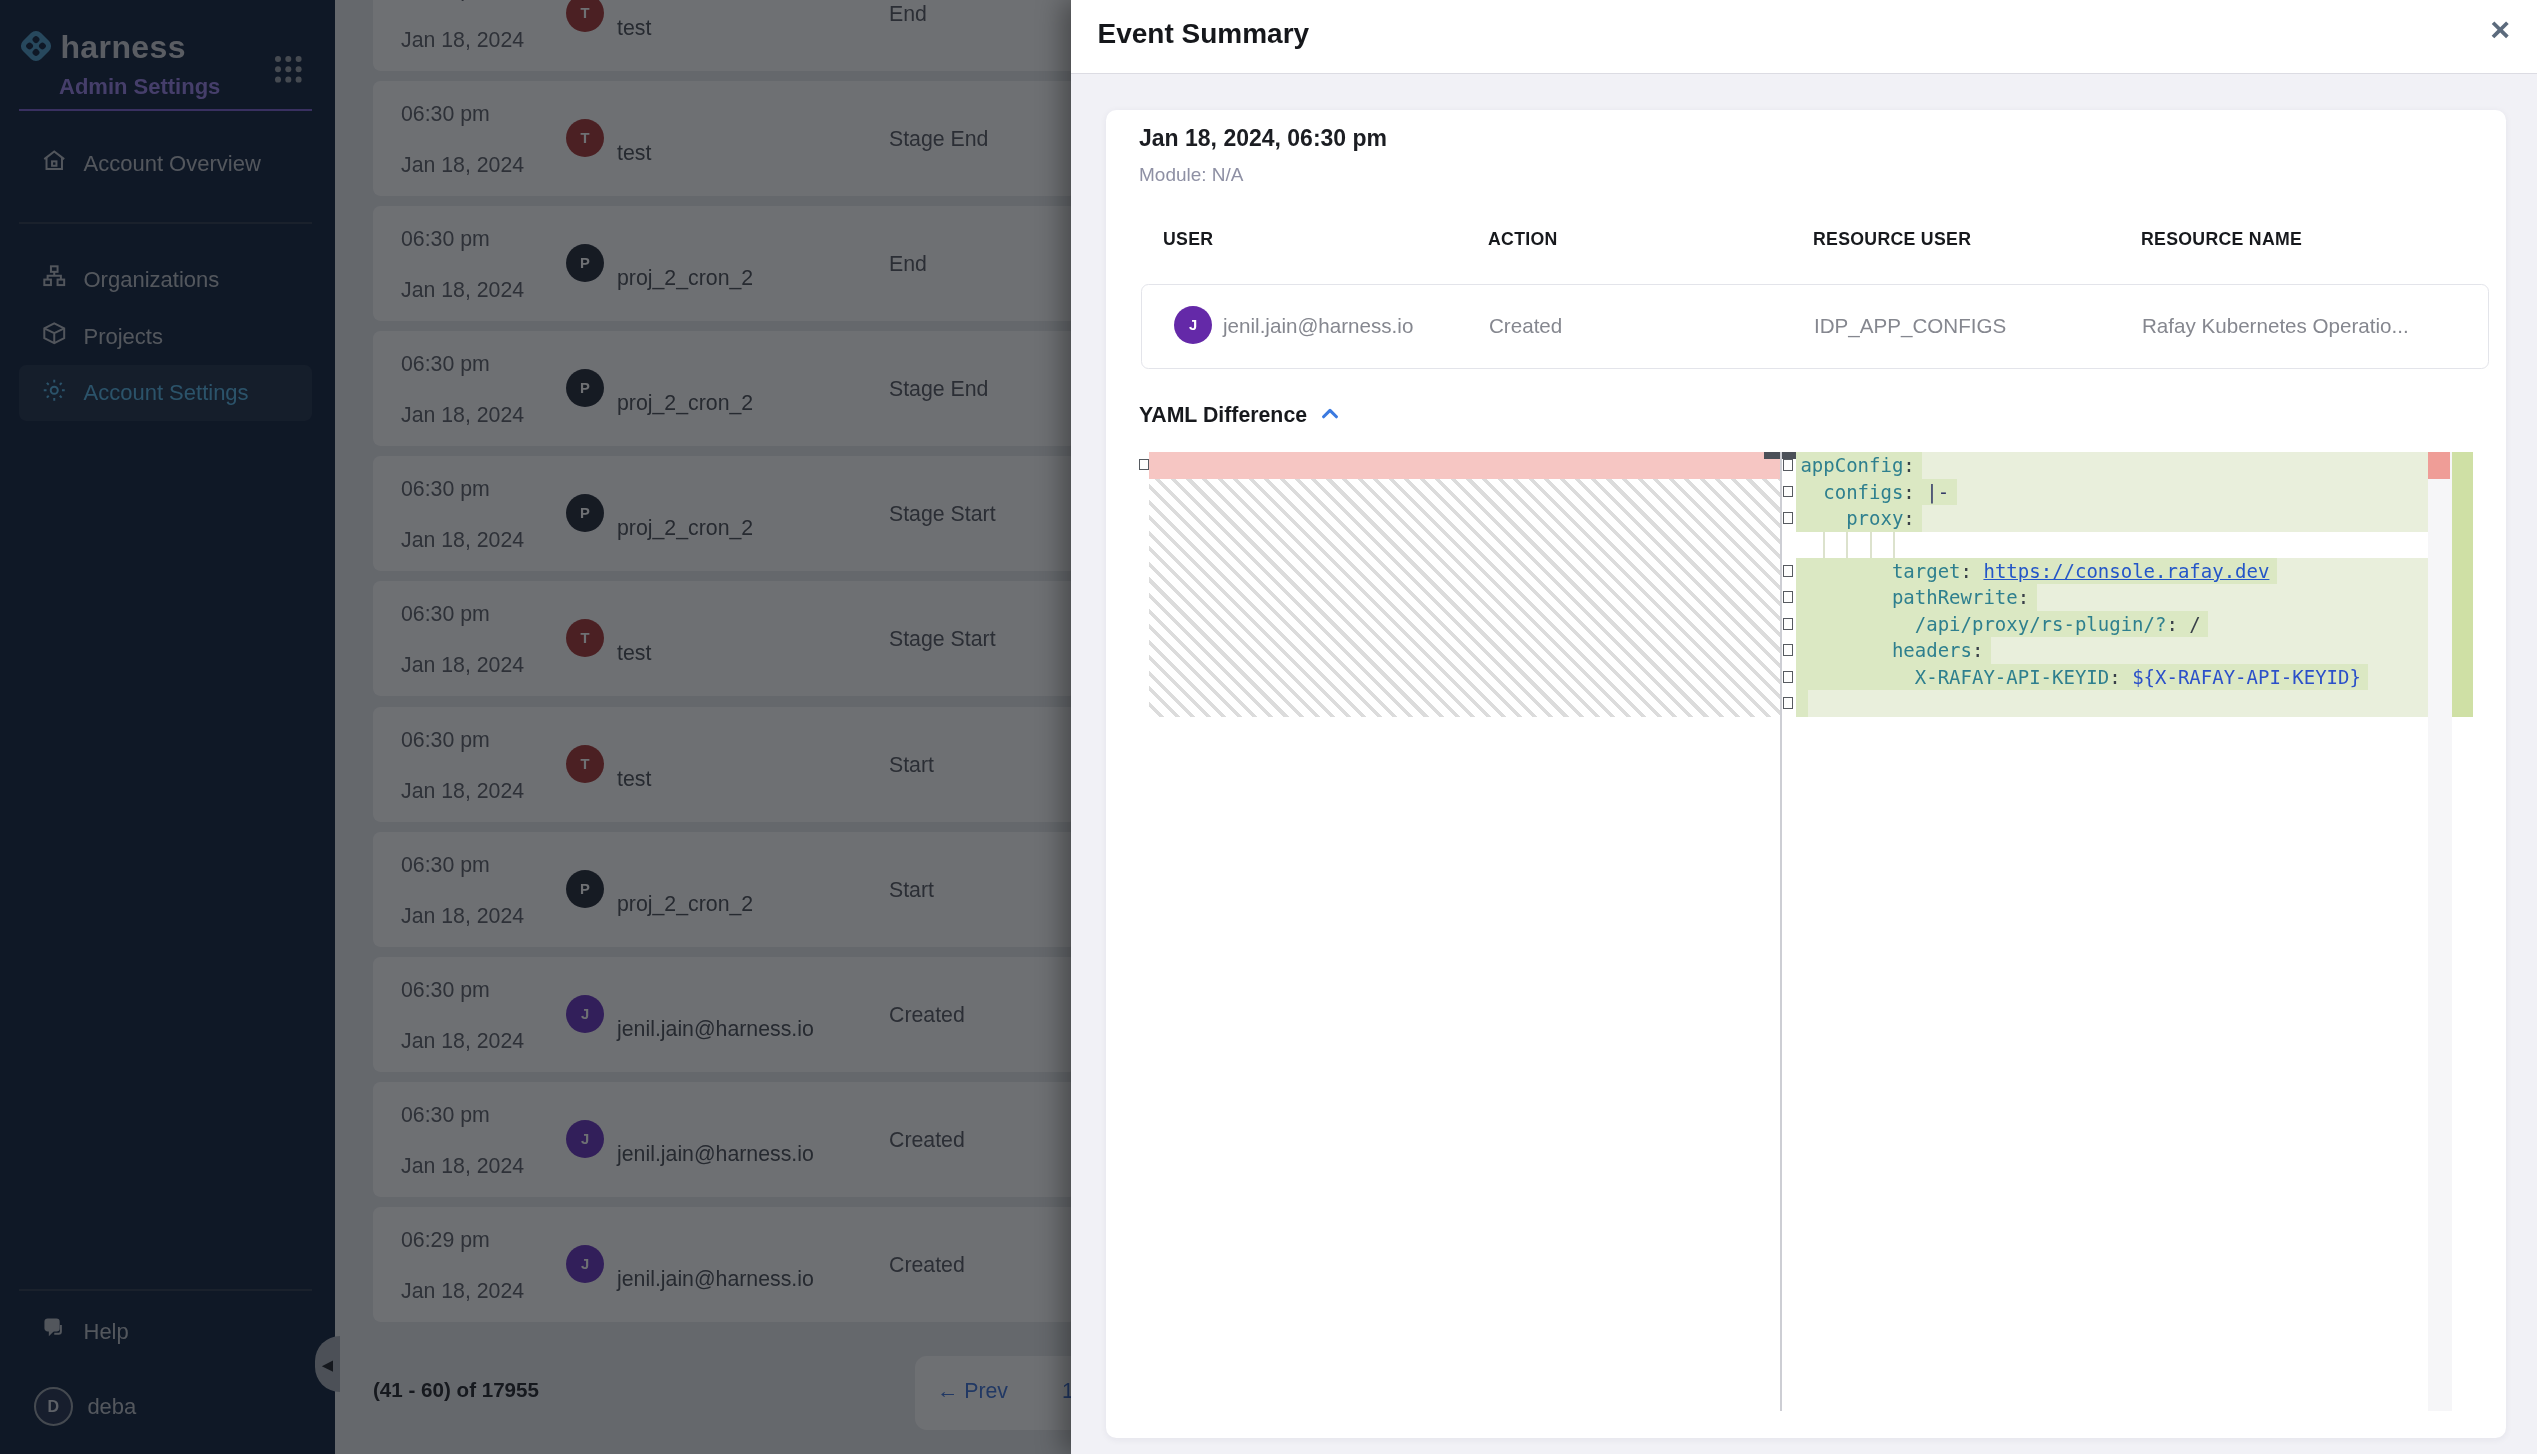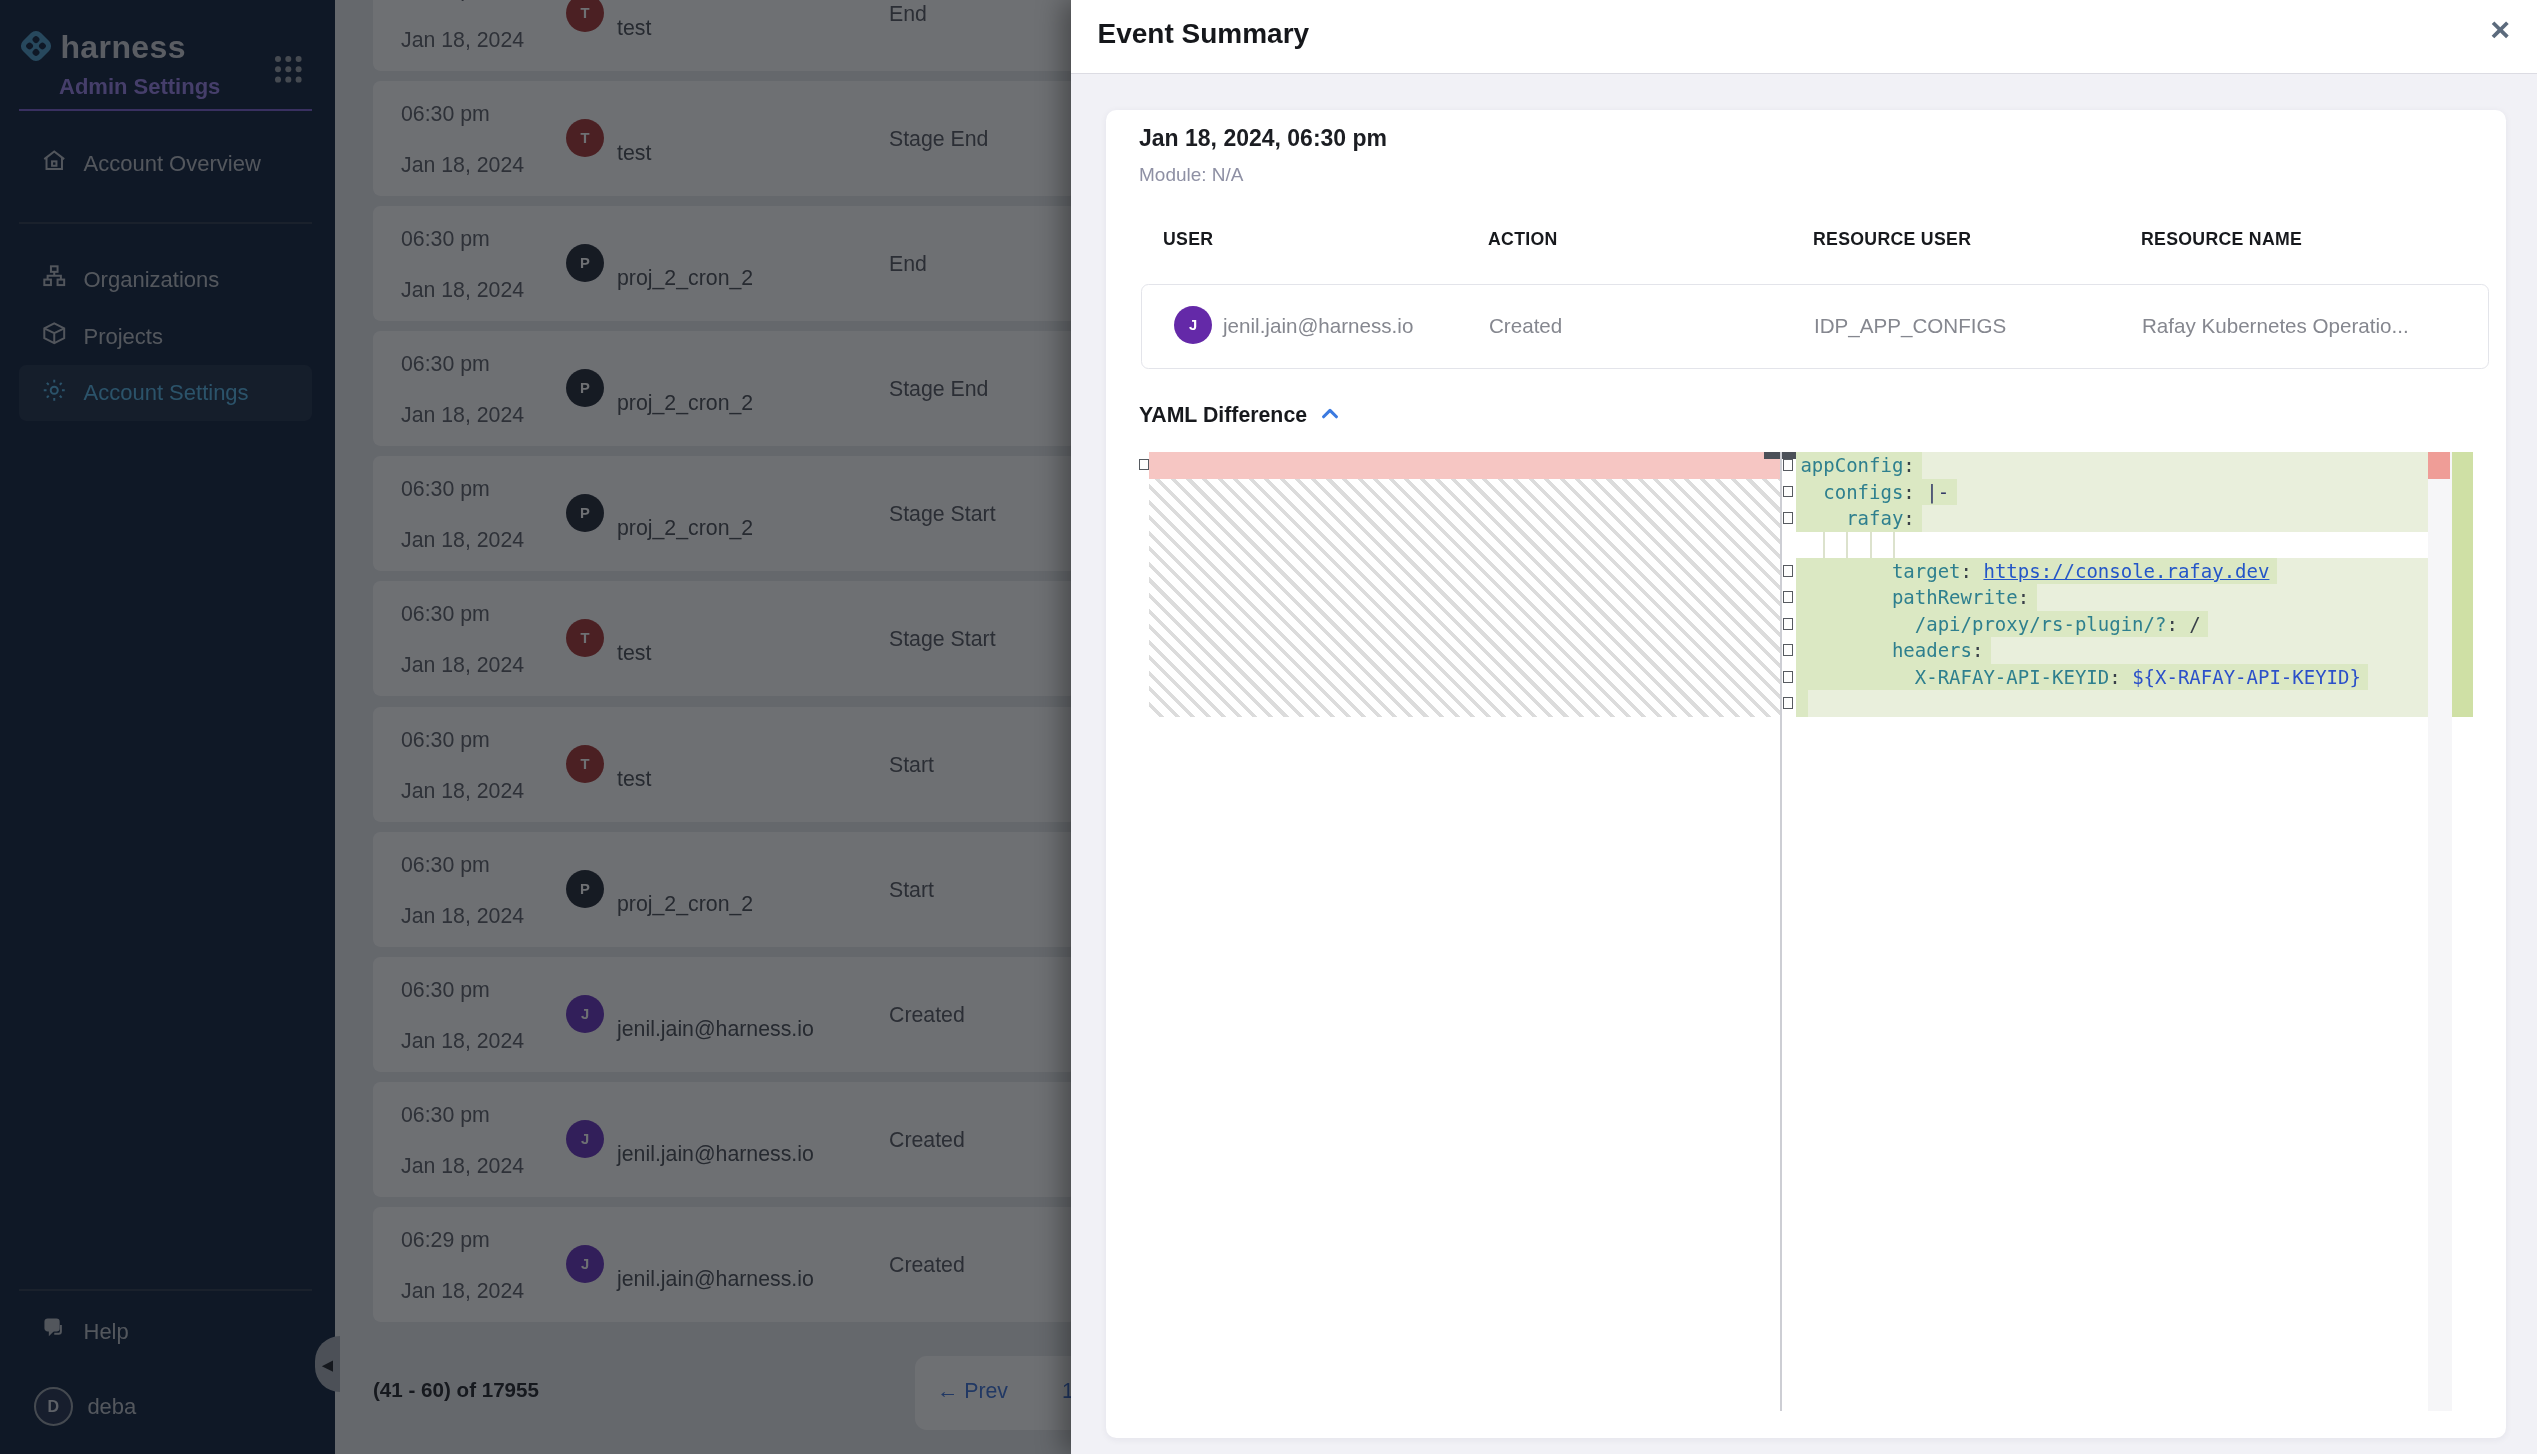--- a/index.html
+++ b/index.html
@@ -301,21 +301,21 @@
         <div class="sash"></div>
         <div class="vdiv"></div>
 
         <div class="guide" style="left:684px"></div>
         <div class="guide" style="left:707px"></div>
         <div class="guide" style="left:731px"></div>
         <div class="guide" style="left:754px"></div>
 
         <div class="code-line" style="top:0"><span class="chunk"><span class="ind"></span><span class="k">appConfig</span><span class="sep">:</span><span class="v"></span></span></div>
         <div class="code-line" style="top:26.5px"><span class="chunk"><span class="ind">  </span><span class="k">configs</span><span class="sep">: </span><span class="v bar">|-</span></span></div>
-        <div class="code-line" style="top:53px"><span class="chunk"><span class="ind">    </span><span class="k">rafay</span><span class="sep">:</span><span class="v"></span></span></div>
+        <div class="code-line" style="top:53px"><span class="chunk"><span class="ind">    </span><span class="k">proxy</span><span class="sep">:</span><span class="v"></span></span></div>
         <div class="code-line" style="top:106px"><span class="chunk"><span class="ind">        </span><span class="k">target</span><span class="sep">: </span><span class="v lnk">https://console.rafay.dev</span></span></div>
         <div class="code-line" style="top:132px"><span class="chunk"><span class="ind">        </span><span class="k">pathRewrite</span><span class="sep">:</span><span class="v"></span></span></div>
         <div class="code-line" style="top:159px"><span class="chunk"><span class="ind">          </span><span class="k">/api/proxy/rs-plugin/?</span><span class="sep">: </span><span class="v">/</span></span></div>
         <div class="code-line" style="top:185px"><span class="chunk"><span class="ind">        </span><span class="k">headers</span><span class="sep">:</span><span class="v"></span></span></div>
         <div class="code-line" style="top:212px"><span class="chunk"><span class="ind">          </span><span class="k">X-RAFAY-API-KEYID</span><span class="sep">: </span><span class="v blue">${X-RAFAY-API-KEYID}</span></span></div>
         <div class="code-line" style="top:238px"><span class="chunk"><span class="ind"></span><span class="k"></span><span class="sep"></span><span class="v"></span></span></div>
 
         <div class="track"></div>
         <div class="mark-red"></div>
         <div class="strip-green"></div>

